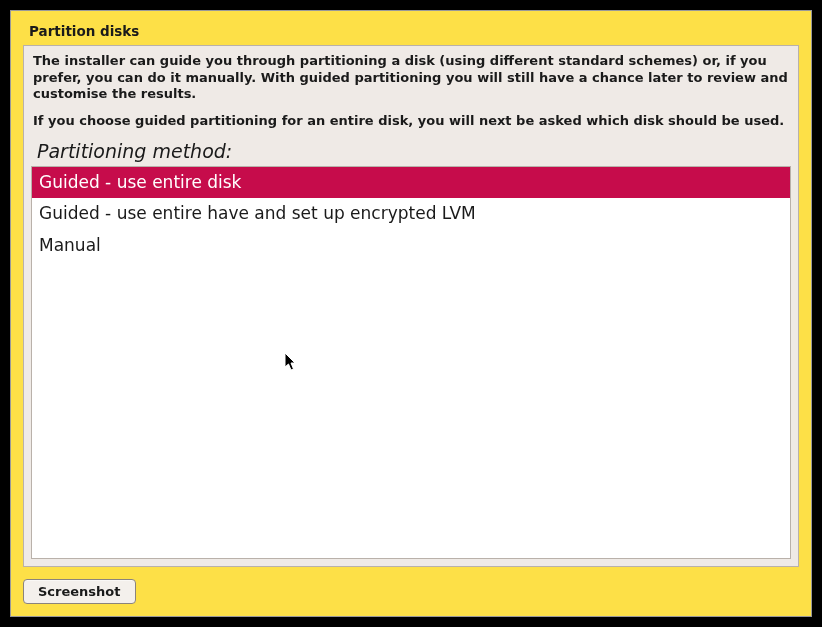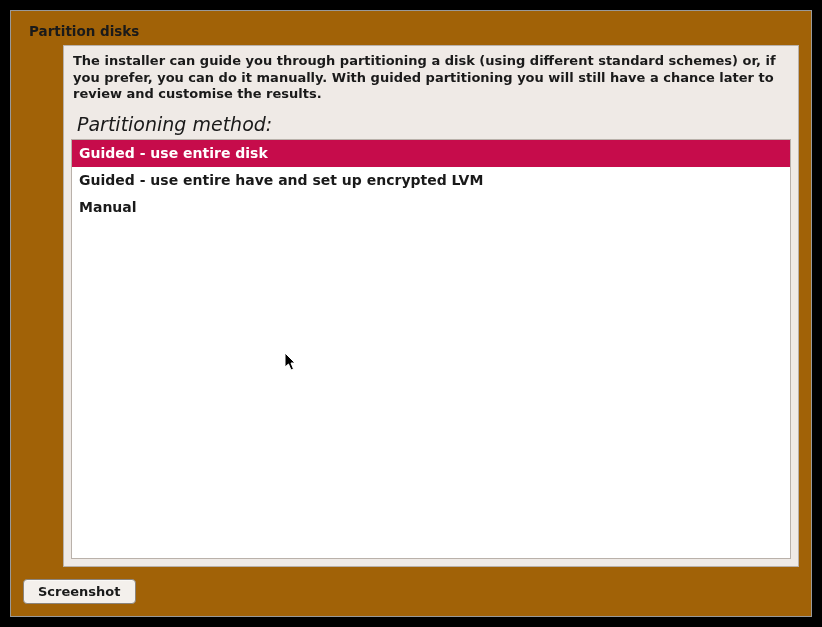--- a/index.html
+++ b/index.html
@@ -15,38 +15,37 @@
       font-size: 13px;
       color: #1a1a1a;
       overflow: hidden;
     }
     .window {
       position: absolute;
       left: 10px;
       top: 10px;
       width: 802px;
       height: 607px;
-      background: #a16207;
+      background: #fde047;
       border: 1px solid #999;
       display: flex;
       flex-direction: column;
     }
     .title-area {
       padding: 12px 18px 6px 18px;
     }
     .title {
       font-weight: bold;
       font-size: 13.5px;
     }
     .content-area {
       flex: 1;
       padding: 0 12px 0 12px;
       display: flex;
       flex-direction: column;
-      margin-left: 40px;
     }
     .panel {
       flex: 1;
       border: 1px solid #b9b1aa;
       background: #efeae6;
       display: flex;
       flex-direction: column;
       padding: 7px 7px 7px 7px;
     }
     .intro {
@@ -64,22 +63,22 @@
       padding: 0 2px 4px 6px;
     }
     .listbox {
       flex: 1;
       background: #fff;
       border: 1px solid #b9b1aa;
       overflow: auto;
     }
     .list-item {
       padding: 3px 7px;
-      font-size: 14px;
-      font-weight: bold;
+      font-size: 17px;
+      font-weight: normal;
       line-height: 1.5;
       cursor: pointer;
       user-select: none;
     }
     .list-item.selected {
       background: #c60c4b;
       color: #fff;
     }
     .footer {
       display: flex;
@@ -115,20 +114,21 @@
 
 <div class="window">
   <div class="title-area">
     <div class="title">Partition disks</div>
   </div>
 
   <div class="content-area">
     <div class="panel">
       <div class="intro">
         <p>The installer can guide you through partitioning a disk (using different standard schemes) or, if you prefer, you can do it manually. With guided partitioning you will still have a chance later to review and customise the results.</p>
+        <p>If you choose guided partitioning for an entire disk, you will next be asked which disk should be used.</p>
       </div>
       <div class="label-row">Partitioning method:</div>
       <div class="listbox" id="listbox">
           <div class="list-item selected">Guided - use entire disk</div>
           <div class="list-item">Guided - use entire have and set up encrypted LVM</div>
           <div class="list-item">Manual</div>
         </div>
     </div>
   </div>
 

